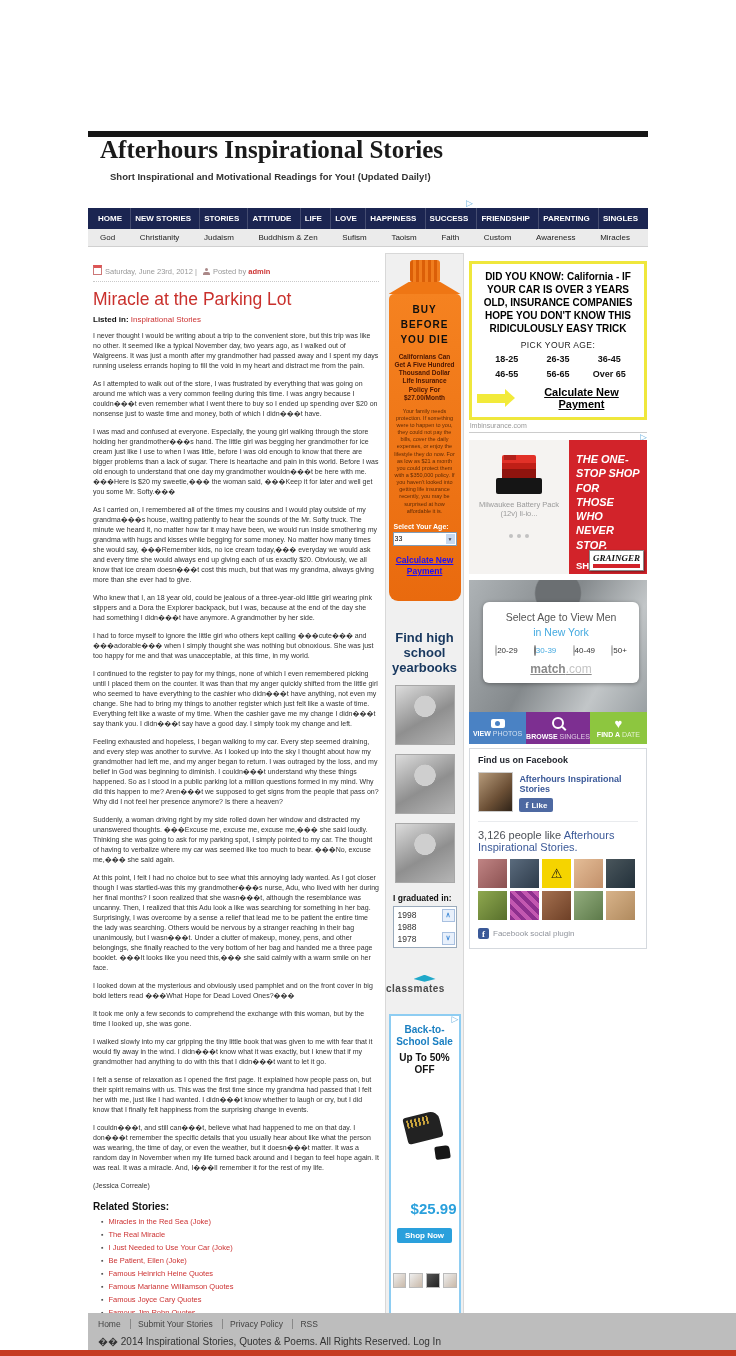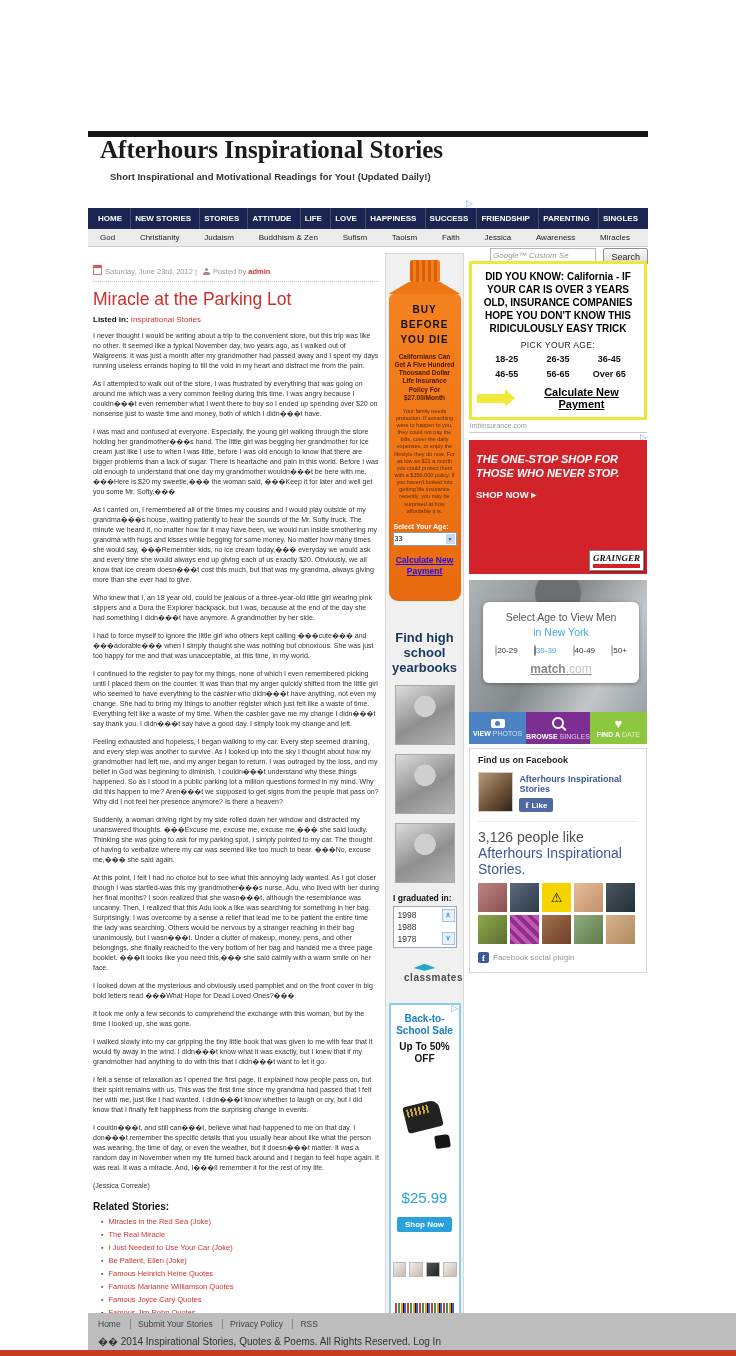--- a/index.html
+++ b/index.html
@@ -90,37 +90,37 @@
   .photo{width:58px;height:58px;margin:9px auto;border:1px solid #a8a8a8;cursor:pointer;
          background:radial-gradient(circle at 50% 35%,#cfcfcf 0 22%,transparent 23%),
                     linear-gradient(150deg,#dcdcdc,#8f8f8f 55%,#b5b5b5);}
   .grad-lbl{font-weight:bold;font-size:8.5px;color:#111;margin:10px 0 3px 7px;}
   .gradbox{width:62px;margin:0 auto;border:1px solid #9ab;background:#fff;display:flex;}
   .gradyears{flex:1;padding:2px 0 2px 4px;}
   .gy{font-size:8.5px;line-height:12px;cursor:pointer;}
   .gradarrows{width:13px;display:flex;flex-direction:column;justify-content:space-between;padding:2px 1px;}
   .ga{width:11px;height:11px;background:#e8f0fb;border:1px solid #a8c0e0;color:#4a90d9;
       font-size:7px;font-weight:bold;text-align:center;line-height:10px;cursor:pointer;}
-  .classmates{margin:16px auto 0;text-align:right;cursor:pointer;}
+  .classmates{margin:27px auto 0;text-align:left;cursor:pointer;}
   .cm-cap{width:22px;height:7px;background:#1fa8c9;margin:0 auto 1px;
           clip-path:polygon(50% 0,100% 60%,50% 100%,0 60%);}
   .cm-txt{font-weight:bold;font-size:10px;color:#4a4a4a;letter-spacing:.5px;}
   .bts{width:72px;box-sizing:border-box;margin:20px auto 0;border:2px solid #8ecdf2;background:#fff;
        padding:8px 2px 6px;text-align:center;position:relative;cursor:pointer;}
   .bts .adt{position:absolute;top:-1px;right:0;}
   .bts-title{font-weight:bold;font-size:10px;line-height:1.2;color:#1a7fc1;}
   .bts-off{font-weight:bold;font-size:10px;line-height:1.2;color:#111;margin-top:4px;}
   .sdwrap{height:92px;position:relative;margin-top:26px;}
   .sdcard{position:absolute;left:12px;top:12px;width:36px;height:27px;background:#222;
           border-radius:3px 9px 3px 3px;transform:rotate(-14deg);}
   .sdcard:after{content:"";position:absolute;left:3px;top:3px;width:22px;height:8px;
           background:repeating-linear-gradient(90deg,#caa43c 0 2px,#222 2px 4px);}
   .sdsmall{position:absolute;left:42px;top:44px;width:15px;height:13px;background:#161616;
            border-radius:2px 4px 2px 2px;transform:rotate(-8deg);}
-  .bts-price{font-weight:normal;font-size:15px;color:#2aa0dc;margin:6px 0 7px;}
+  .bts-price{font-weight:bold;font-size:15px;color:#2aa0dc;margin:6px 0 7px;text-align:right;}
   .bts-shop{display:inline-block;background:#2aa0dc;color:#fff;font-weight:bold;font-size:8px;
             padding:3px 8px;border-radius:2px;cursor:pointer;}
   .bts-thumbs{display:flex;gap:3px;justify-content:center;margin:30px 0 26px;}
   .thumb{width:13px;height:13px;border:1px solid #bbb;background:linear-gradient(135deg,#eee,#c9b9a9);}
   .thumb:nth-child(3){background:linear-gradient(135deg,#555,#222);}
   .barcode{width:60px;height:13px;margin:0 auto 2px;
            background:repeating-linear-gradient(90deg,#e23333 0 2px,#fff 2px 3px,#2f9a5f 3px 5px,
             #fff 5px 6px,#f59313 6px 8px,#111 8px 9px,#3a62c4 9px 11px,#fff 11px 12px);}
   .bts-site{font-size:7px;color:#8a8f94;letter-spacing:.6px;}
   
@@ -186,21 +186,21 @@
   
   .fb-box{margin-top:4px;border:1px solid #d5d9de;background:#fff;}
   .fb-head{font-weight:bold;font-size:9px;color:#1d2129;padding:6px 8px 5px;}
   .fb-main{padding:2px 8px 0;}
   .fb-row{display:flex;gap:6px;}
   .fb-avatar{width:38px;height:38px;border:1px solid #ccc;cursor:pointer;
              background:linear-gradient(135deg,#b59a7a,#6b4f35 60%,#2f2318);}
   .fb-name{font-weight:bold;font-size:9px;color:#3b5998;margin-top:2px;cursor:pointer;}
   .fb-like{display:inline-flex;align-items:center;gap:3px;background:#4e69a2;color:#fff;font-weight:bold;
            font-size:8px;padding:2px 6px;border-radius:2px;margin-top:4px;cursor:pointer;}
-  .fb-people{font-size:14px;color:#4b4f56;margin:9px 0 6px;border-top:1px solid #e9ebee;padding-top:7px;}
+  .fb-people{font-size:11px;color:#4b4f56;margin:9px 0 6px;border-top:1px solid #e9ebee;padding-top:7px;}
   .fb-people .lnk{color:#3b5998;cursor:pointer;}
   .fb-grid{display:grid;grid-template-columns:repeat(5,29px);gap:3px;}
   .fb-cell{width:29px;height:29px;background:#888;cursor:pointer;display:flex;align-items:center;justify-content:center;}
   .fb-cell:nth-child(1){background:linear-gradient(135deg,#c08484,#8a5050);}
   .fb-cell:nth-child(2){background:linear-gradient(135deg,#5a6b7d,#2e3b4a);}
   .fb-cell:nth-child(3){background:#f5d400;color:#111;font-size:13px;}
   .fb-cell:nth-child(3):before{content:"⚠";}
   .fb-cell:nth-child(4){background:linear-gradient(135deg,#e4bd97,#c2906a);}
   .fb-cell:nth-child(5){background:linear-gradient(135deg,#4a565c,#22303a);}
   .fb-cell:nth-child(6){background:linear-gradient(135deg,#8fa84f,#58702c);}
@@ -246,29 +246,25 @@
     <span class="nav-i">SINGLES</span>
   </div>
   <div class="subnav">
     <span class="sub-i">God</span>
     <span class="sub-i">Christianity</span>
     <span class="sub-i">Judaism</span>
     <span class="sub-i">Buddhism &amp; Zen</span>
     <span class="sub-i">Sufism</span>
     <span class="sub-i">Taoism</span>
     <span class="sub-i">Faith</span>
-    <span class="sub-i">Jessica</span>
+    <span class="sub-i">Custom</span>
     <span class="sub-i">Awareness</span>
     <span class="sub-i">Miracles</span>
   </div>
 
-  <div class="searchrow">
-    <input type="text" placeholder="Google™ Custom Se" style="">
-    <button>Search</button>
-  </div>
 
   <div class="art">
     <div class="meta">
       <span class="ical"></span><span>Saturday, June 23rd, 2012</span>
       <span>|</span><span class="iuser"></span><span>Posted by</span>
       <span class="author">admin</span>
     </div>
     <div class="title">Miracle at the Parking Lot</div>
     <div class="listed">
       <span>Listed in:</span>
@@ -401,20 +397,26 @@
         <div class="ins-cta-row">
           <span class="insarrow"></span>
           <span class="ins-cta">Calculate New Payment</span>
         </div>
       </div>
       <div class="ins-site">lmbinsurance.com</div>
     </div>
 
     <div class="ad-gr">
       <span class="adt"></span>
+      <div class="gr-left">
+        <div class="batr"></div>
+        <div class="batb"></div>
+        <div class="gr-cap">Milwaukee Battery Pack (12v) li-io...</div>
+        <div class="gr-dots"><i></i><i></i><i></i></div>
+      </div>
       <div class="gr-right">
         <div class="gr-head">THE ONE-STOP SHOP FOR THOSE WHO NEVER STOP.</div>
         <div class="gr-shop">SHOP NOW ▸</div>
         <div class="grlogo">
           <div class="t">GRAINGER</div>
           <div class="r"></div>
         </div>
       </div>
     </div>
 

